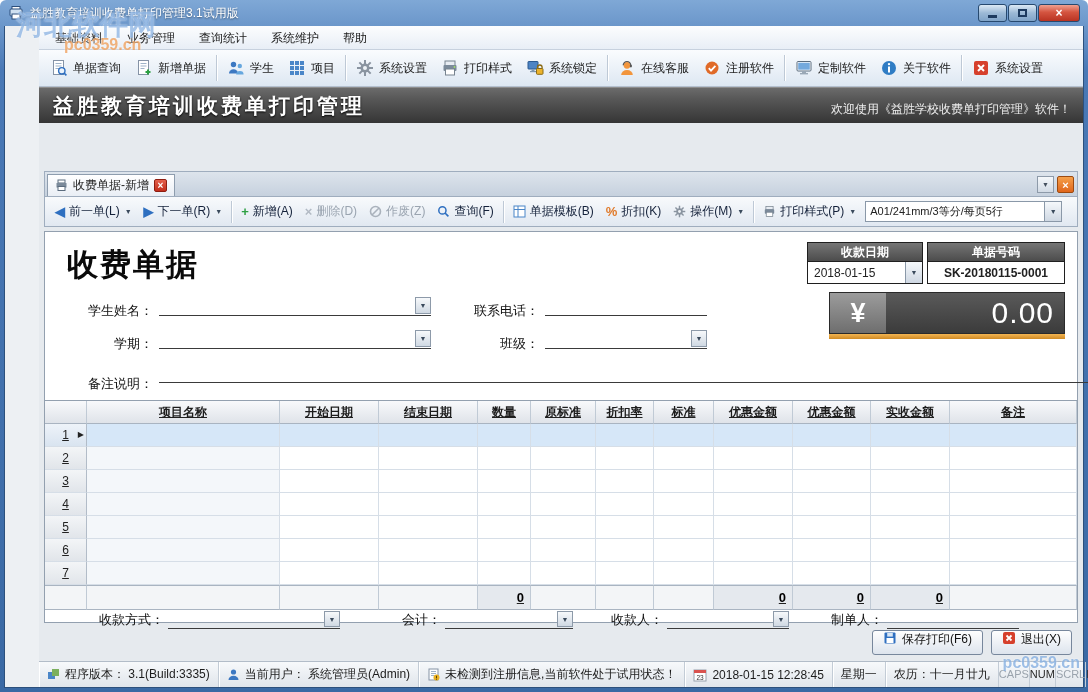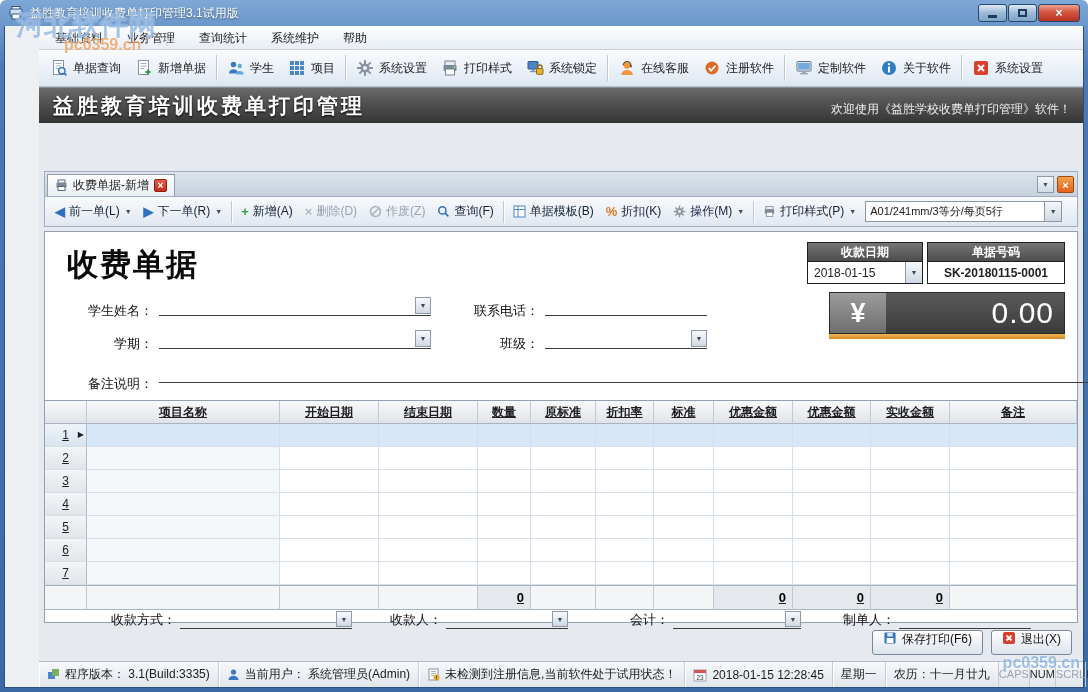--- a/index.html
+++ b/index.html
@@ -558,37 +558,37 @@
             <div class="tot"></div>
             <div class="tot"></div>
             <div class="tot val">0</div>
             <div class="tot val">0</div>
             <div class="tot val">0</div>
             <div class="tot"></div>
           </div>
         </div>
 
         <div class="panel-foot">
-          <div class="ff" style="margin-left:56px">
+          <div class="ff" style="margin-left:44px">
             <span class="flbl">收款方式：</span>
             <span class="fline hasdd" style="width:172px">
               <input style="">
               <span class="dd-btn">▼</span>
             </span>
           </div>
+          <div class="ff" style="margin-left:62px">
+            <span class="flbl">会计：</span>
+            <span class="fline hasdd" style="width:128px">
+              <input style="">
+              <span class="dd-btn">▼</span>
+            </span>
+          </div>
           <div class="ff" style="margin-left:38px">
             <span class="flbl">收款人：</span>
             <span class="fline hasdd" style="width:122px">
-              <input style="">
-              <span class="dd-btn">▼</span>
-            </span>
-          </div>
-          <div class="ff" style="margin-left:62px">
-            <span class="flbl">会计：</span>
-            <span class="fline hasdd" style="width:128px">
               <input style="">
               <span class="dd-btn">▼</span>
             </span>
           </div>
           <div class="ff" style="margin-left:42px">
             <span class="flbl">制单人：</span>
             <span class="fline" style="width:132px">
               <input style="">
             </span>
           </div>

